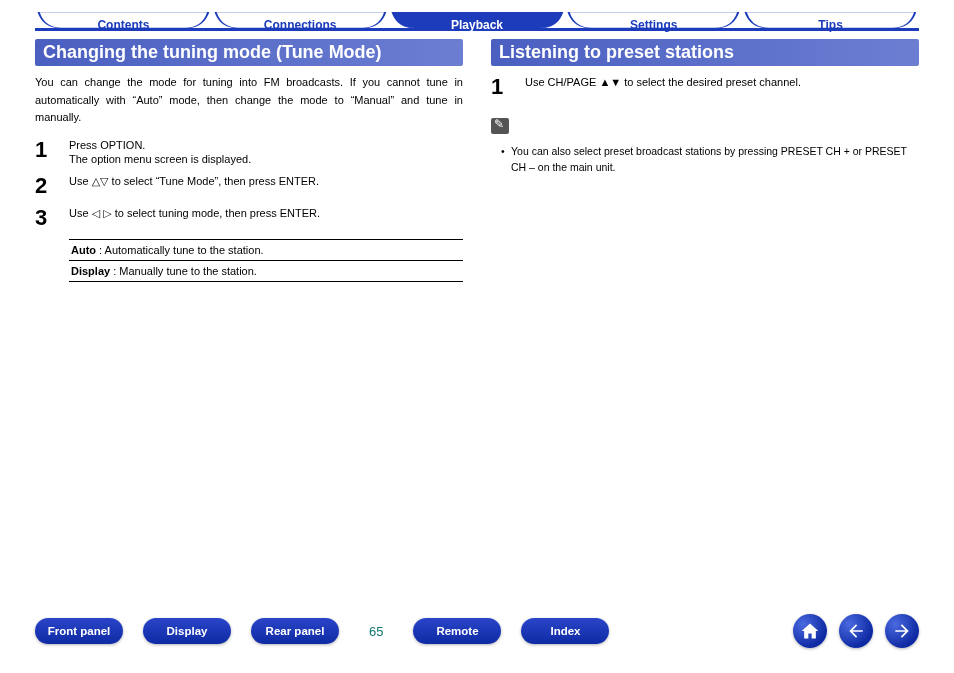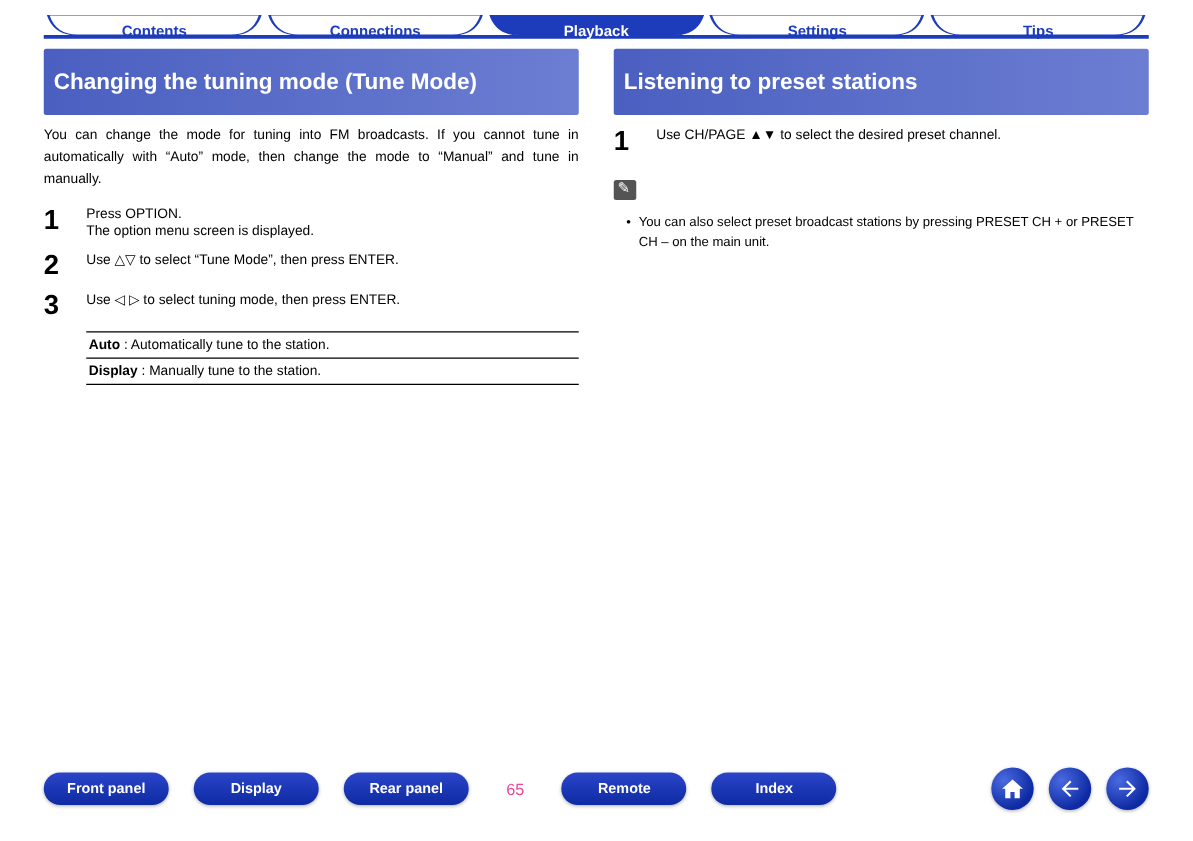--- a/index.html
+++ b/index.html
@@ -45,21 +45,21 @@
     }
     .col {
         flex: 1;
         min-width: 0;
     }
     .section-header {
         background: linear-gradient(to right, #4a5fc0 0%, #6c7ed2 100%);
         color: #fff;
         font-weight: bold;
         font-size: 18px;
-        padding: 16px 8px;
+        padding: 3px 8px;
         border-radius: 2px;
         margin-bottom: 8px;
     }
     .intro {
         font-size: 11px;
         line-height: 1.6;
         text-align: justify;
         margin: 6px 0 12px 0;
     }
     .step {
@@ -145,27 +145,27 @@
         gap: 20px;
     }
     .pill {
         background: linear-gradient(to bottom, #2a45c8 0%, #0e2aa3 100%);
         color: #fff;
         font-size: 11.5px;
         font-weight: bold;
         text-align: center;
         padding: 7px 0;
         border-radius: 15px;
-        width: 100px;
+        width: 88px;
         box-shadow: 0 1px 3px rgba(0,0,0,0.3);
         cursor: pointer;
     }
     .page-num {
         font-size: 13px;
-        color: #ec4899;
+        color: #0f766e;
         padding: 0 10px;
     }
     .circle-btn {
         width: 34px;
         height: 34px;
         border-radius: 50%;
         background: radial-gradient(circle at 30% 30%, #4a6ae0 0%, #0e2aa3 70%);
         display: flex;
         align-items: center;
         justify-content: center;

